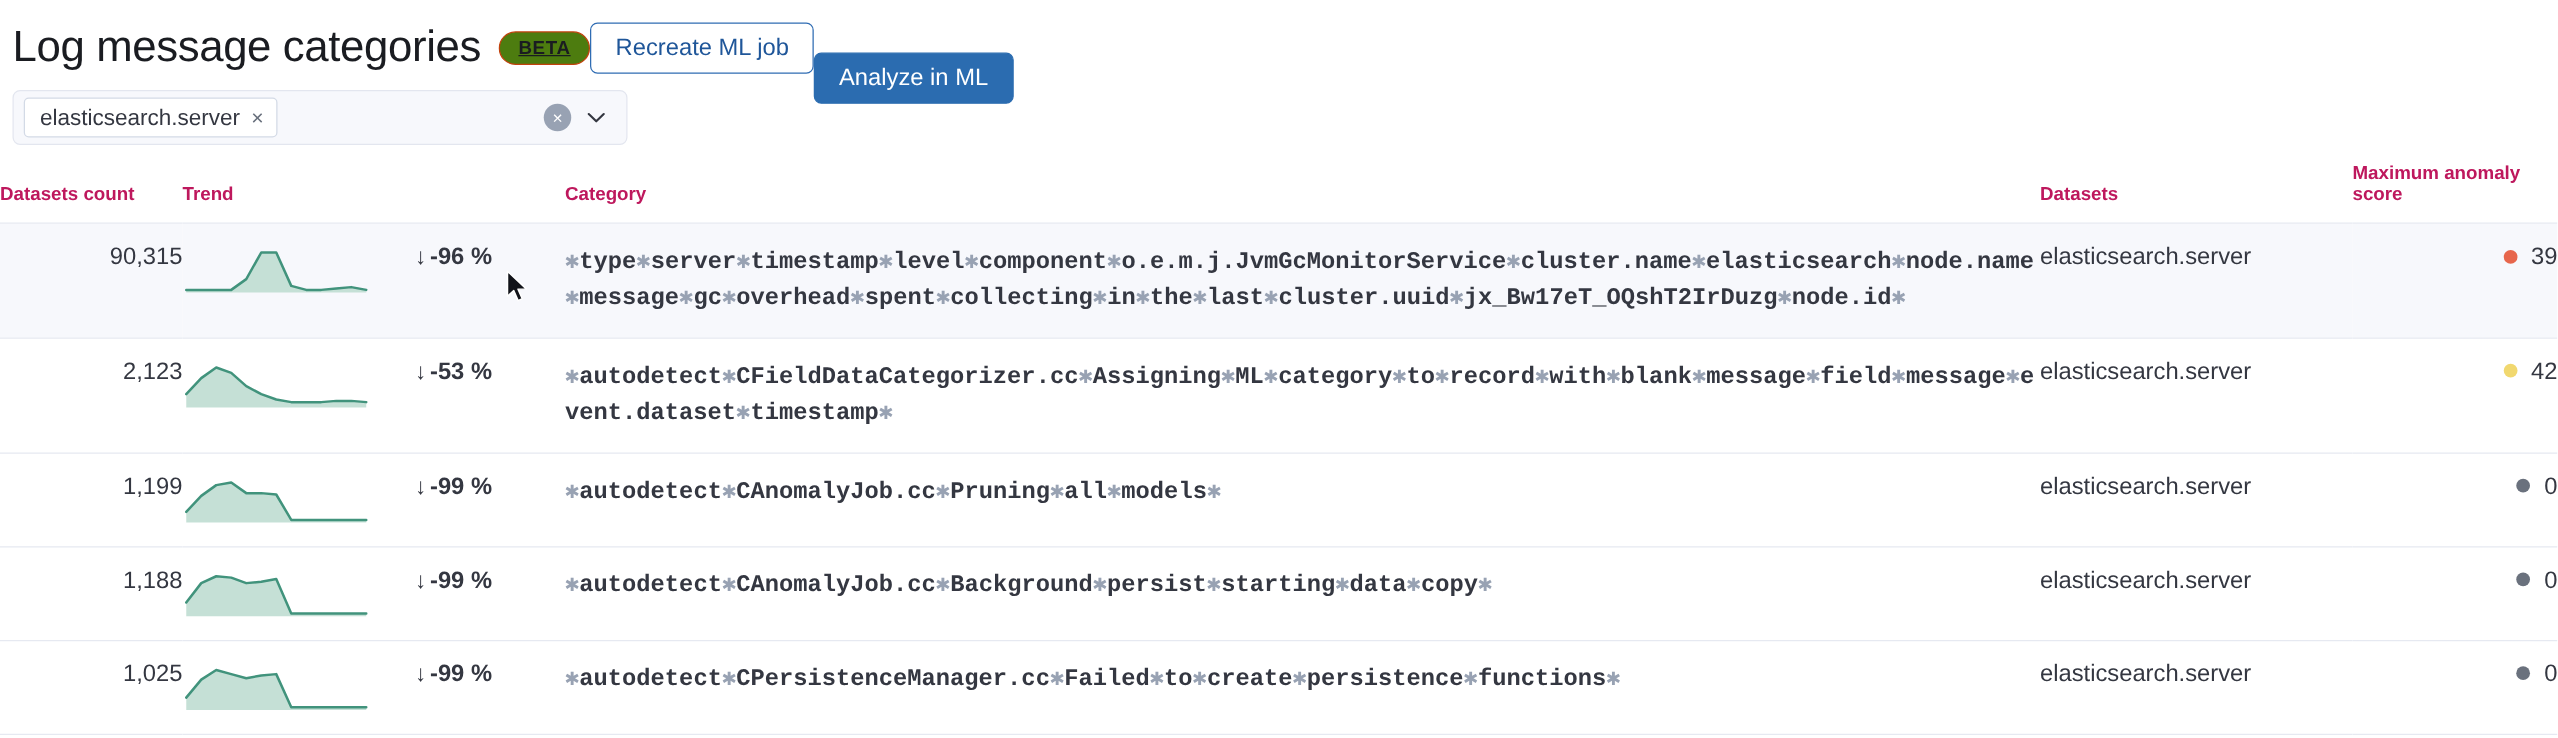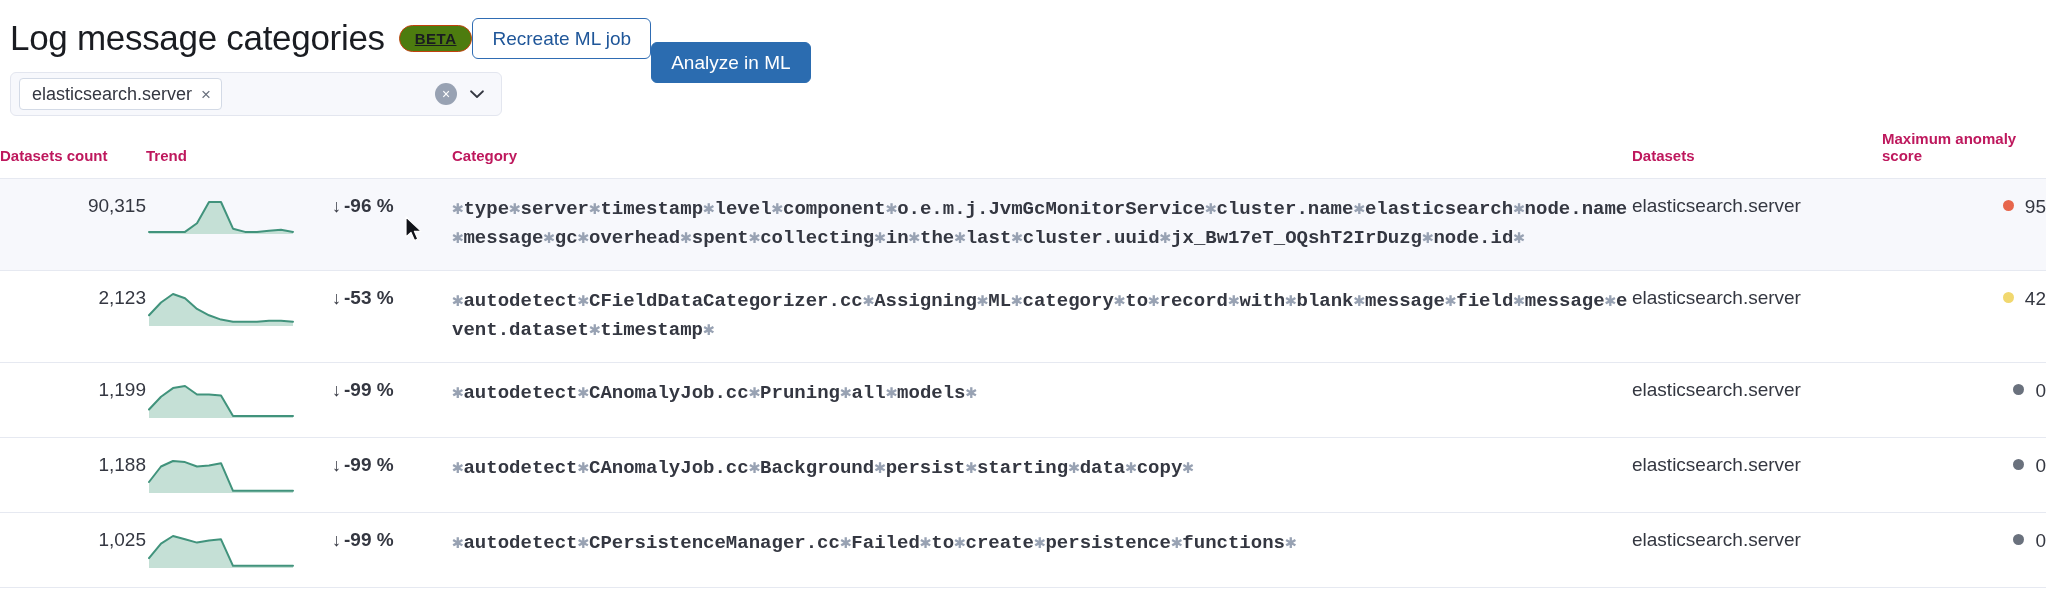--- a/index.html
+++ b/index.html
@@ -253,21 +253,21 @@
           <td class="count-c">90,315</td>
           <td class="trend-c">
             <svg width="150" height="42" viewBox="0 0 150 42" class="spark">
               <path d="M3.0 36.9 L15.0 36.9 L27.0 36.9 L39.0 36.9 L51.0 28.3 L63.0 7.0 L75.0 7.0 L87.0 33.7 L99.0 36.9 L111.0 36.9 L123.0 35.8 L135.0 34.7 L147.0 36.9 L147.0 39 L3.0 39 Z" fill="#bfddd2" opacity="0.9"></path>
               <path d="M3.0 36.9 L15.0 36.9 L27.0 36.9 L39.0 36.9 L51.0 28.3 L63.0 7.0 L75.0 7.0 L87.0 33.7 L99.0 36.9 L111.0 36.9 L123.0 35.8 L135.0 34.7 L147.0 36.9" fill="none" stroke="#41937c" stroke-width="2" stroke-linejoin="round" stroke-linecap="round"></path>
             </svg>
           </td>
           <td class="delta-c"><span class="delta-arrow">↓</span><span>-96 %</span></td>
           <td class="cat-c"><span class="tok-sep">✱</span><span>t</span><span>y</span><span>p</span><span>e</span><span class="tok-sep">✱</span><span>s</span><span>e</span><span>r</span><span>v</span><span>e</span><span>r</span><span class="tok-sep">✱</span><span>t</span><span>i</span><span>m</span><span>e</span><span>s</span><span>t</span><span>a</span><span>m</span><span>p</span><span class="tok-sep">✱</span><span>l</span><span>e</span><span>v</span><span>e</span><span>l</span><span class="tok-sep">✱</span><span>c</span><span>o</span><span>m</span><span>p</span><span>o</span><span>n</span><span>e</span><span>n</span><span>t</span><span class="tok-sep">✱</span><span>o</span><span>.</span><span>e</span><span>.</span><span>m</span><span>.</span><span>j</span><span>.</span><span>J</span><span>v</span><span>m</span><span>G</span><span>c</span><span>M</span><span>o</span><span>n</span><span>i</span><span>t</span><span>o</span><span>r</span><span>S</span><span>e</span><span>r</span><span>v</span><span>i</span><span>c</span><span>e</span><span class="tok-sep">✱</span><span>c</span><span>l</span><span>u</span><span>s</span><span>t</span><span>e</span><span>r</span><span>.</span><span>n</span><span>a</span><span>m</span><span>e</span><span class="tok-sep">✱</span><span>e</span><span>l</span><span>a</span><span>s</span><span>t</span><span>i</span><span>c</span><span>s</span><span>e</span><span>a</span><span>r</span><span>c</span><span>h</span><span class="tok-sep">✱</span><span>n</span><span>o</span><span>d</span><span>e</span><span>.</span><span>n</span><span>a</span><span>m</span><span>e</span><span class="tok-sep">✱</span><span>m</span><span>e</span><span>s</span><span>s</span><span>a</span><span>g</span><span>e</span><span class="tok-sep">✱</span><span>g</span><span>c</span><span class="tok-sep">✱</span><span>o</span><span>v</span><span>e</span><span>r</span><span>h</span><span>e</span><span>a</span><span>d</span><span class="tok-sep">✱</span><span>s</span><span>p</span><span>e</span><span>n</span><span>t</span><span class="tok-sep">✱</span><span>c</span><span>o</span><span>l</span><span>l</span><span>e</span><span>c</span><span>t</span><span>i</span><span>n</span><span>g</span><span class="tok-sep">✱</span><span>i</span><span>n</span><span class="tok-sep">✱</span><span>t</span><span>h</span><span>e</span><span class="tok-sep">✱</span><span>l</span><span>a</span><span>s</span><span>t</span><span class="tok-sep">✱</span><span>c</span><span>l</span><span>u</span><span>s</span><span>t</span><span>e</span><span>r</span><span>.</span><span>u</span><span>u</span><span>i</span><span>d</span><span class="tok-sep">✱</span><span>j</span><span>x</span><span>_</span><span>B</span><span>w</span><span>1</span><span>7</span><span>e</span><span>T</span><span>_</span><span>O</span><span>Q</span><span>s</span><span>h</span><span>T</span><span>2</span><span>I</span><span>r</span><span>D</span><span>u</span><span>z</span><span>g</span><span class="tok-sep">✱</span><span>n</span><span>o</span><span>d</span><span>e</span><span>.</span><span>i</span><span>d</span><span class="tok-sep">✱</span></td>
           <td class="ds-c">elasticsearch.server</td>
-          <td class="score-c"><span class="score-dot" style="background: rgb(231, 102, 76);"></span><span class="score-val">95</span></td>
+          <td class="score-c"><span class="score-dot" style="background: rgb(231, 102, 76);"></span><span class="score-val">39</span></td>
         </tr>
         <tr>
           <td class="count-c">2,123</td>
           <td class="trend-c">
             <svg width="150" height="42" viewBox="0 0 150 42" class="spark">
               <path d="M3.0 28.3 L15.0 15.5 L27.0 7.0 L39.0 11.3 L51.0 21.9 L63.0 28.3 L75.0 32.6 L87.0 34.7 L99.0 34.7 L111.0 34.7 L123.0 33.7 L135.0 33.7 L147.0 34.7 L147.0 39 L3.0 39 Z" fill="#bfddd2" opacity="0.9"></path>
               <path d="M3.0 28.3 L15.0 15.5 L27.0 7.0 L39.0 11.3 L51.0 21.9 L63.0 28.3 L75.0 32.6 L87.0 34.7 L99.0 34.7 L111.0 34.7 L123.0 33.7 L135.0 33.7 L147.0 34.7" fill="none" stroke="#41937c" stroke-width="2" stroke-linejoin="round" stroke-linecap="round"></path>
             </svg>
           </td>
           <td class="delta-c"><span class="delta-arrow">↓</span><span>-53 %</span></td>

